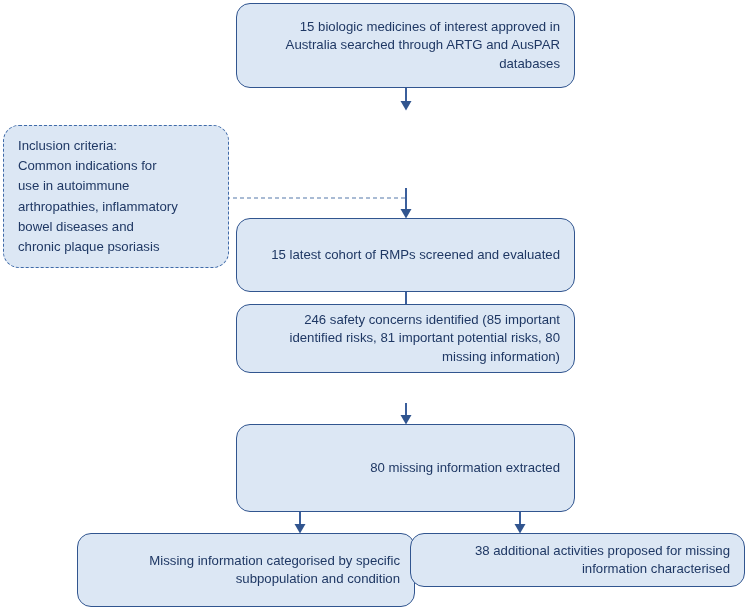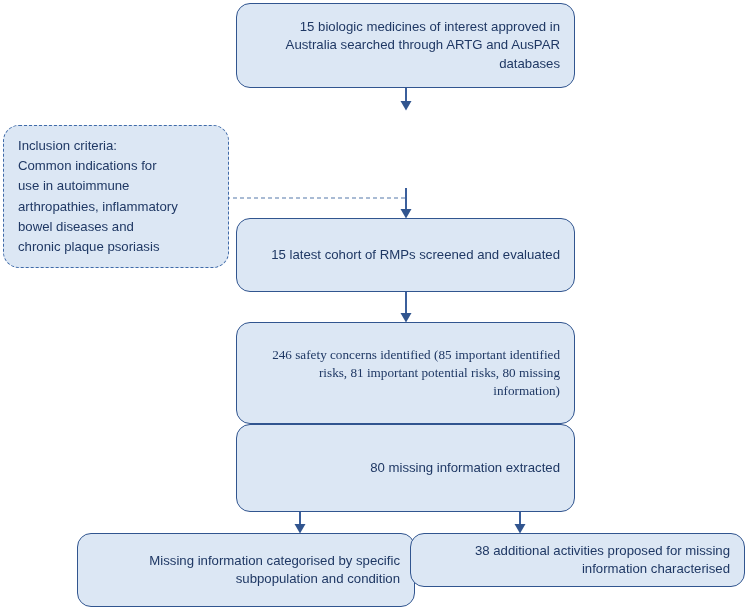--- a/index.html
+++ b/index.html
@@ -112,21 +112,21 @@
 use in autoimmune
 arthropathies, inflammatory
 bowel diseases and
 chronic plaque psoriasis</span>
   </div>
 
   <div class="node" style="left:236px; top:218px; width:339px; height:74px;">
     <span class="txt">15 latest cohort of RMPs screened and evaluated</span>
   </div>
 
-  <div class="node" style="left:236px; top:322px; width:339px; height:102px;font-family:Liberation Serif, serif;">
+  <div class="node" style="left:236px; top:304px; width:339px; height:69px;">
     <span class="txt">246 safety concerns identified (85 important identified risks, 81 important potential risks, 80 missing information)</span>
   </div>
 
   <div class="node" style="left:236px; top:424px; width:339px; height:88px;">
     <span class="txt">80 missing information extracted</span>
   </div>
 
   <div class="node" style="left:77px; top:533px; width:338px; height:74px;">
     <span class="txt">Missing information categorised by specific subpopulation and condition</span>
   </div>

